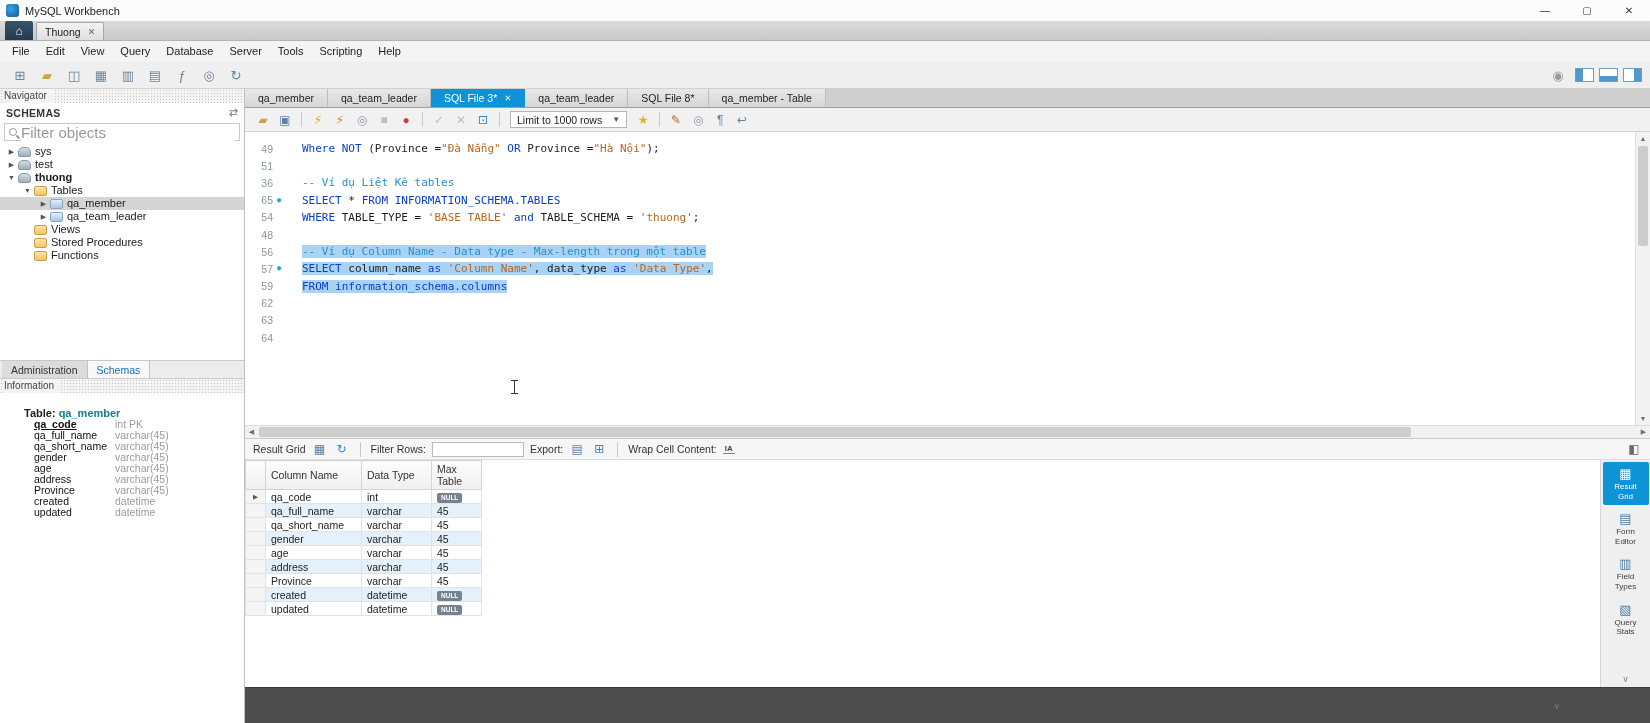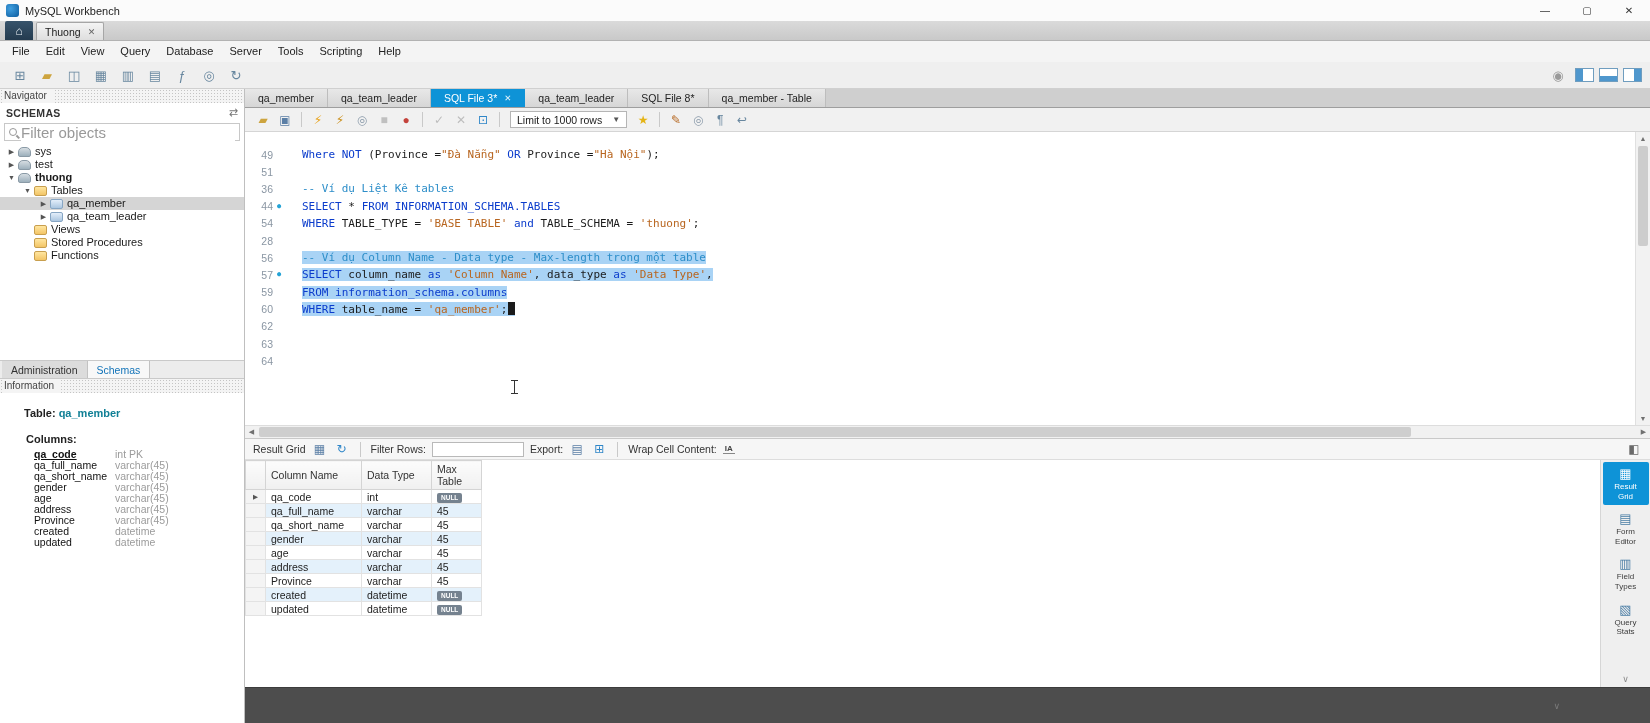--- a/index.html
+++ b/index.html
@@ -79,21 +79,21 @@
 .qtab{display:flex;align-items:center;gap:7px;padding:0 13px;font-size:10.5px;color:#222;border-right:1px solid #bdbdbd;background:linear-gradient(#e8e8e8,#d6d6d6)}
 .qtab.active{background:var(--active-tab,#0e93d7);color:#fff;border-right-color:var(--active-tab,#0e93d7)}
 .qtab-close{font-size:8.5px;color:#e8f4fb}
 .sql-toolbar{height:24px;background:#f1f1f1;border-bottom:1px solid #d5d5d5;display:flex;align-items:center;padding-left:8px;gap:2px;flex:none}
 .tsep{width:1px;height:15px;background:#c9c9c9;margin:0 4px}
 .limit-dd{height:17px;border:1px solid #b5b5b5;background:#fff;display:flex;align-items:center;gap:10px;padding:0 6px;margin:0 4px;font-size:10.5px}
 .dd-arrow{font-size:8px;color:#555}
 
 
 .editor{flex:1;position:relative;background:#fff;overflow:hidden;display:flex;min-height:0}
-.lines{flex:1;padding-top:14px;font-family:"DejaVu Sans Mono","Liberation Mono",monospace;font-size:11px;overflow:hidden}
+.lines{flex:1;padding-top:8px;font-family:"DejaVu Sans Mono","Liberation Mono",monospace;font-size:11px;overflow:hidden}
 .cl{height:17.2px;display:flex;align-items:center}
 .gut{width:28px;text-align:right;color:#8a96a3;font-size:10.5px;flex:none;font-family:"Liberation Sans","DejaVu Sans",sans-serif}
 .mark{width:12px;flex:none;text-align:center;font-size:7px;line-height:1;color:transparent}
 .mark.on{color:#25a3d6}
 .code{margin-left:17px;white-space:pre}
 .code.sel{background:var(--selection,#a9d3f5)}
 .tk-k{color:var(--kw,#0b3ccc)}
 .tk-s{color:var(--str,#b8651f)}
 .tk-c{color:var(--com,#2d8ec9)}
 .tk-p{color:#1b1b1b}
@@ -274,21 +274,20 @@
           <span class="side-tab active">Schemas</span>
         </div>
       <div class="dotted-header">
         <span>Information</span>
       </div>
       <div class="info-block">
         <div class="table-line">
           <span class="b">Table:</span>
           <span class="tname">qa_member</span>
         </div>
-        <div class="b cols-label">Columns:</div>
         <div>
             <div class="col-row"><span class="col-name pk">qa_code</span><span class="col-type">int PK</span></div>
             <div class="col-row"><span class="col-name">qa_full_name</span><span class="col-type">varchar(45)</span></div>
             <div class="col-row"><span class="col-name">qa_short_name</span><span class="col-type">varchar(45)</span></div>
             <div class="col-row"><span class="col-name">gender</span><span class="col-type">varchar(45)</span></div>
             <div class="col-row"><span class="col-name">age</span><span class="col-type">varchar(45)</span></div>
             <div class="col-row"><span class="col-name">address</span><span class="col-type">varchar(45)</span></div>
             <div class="col-row"><span class="col-name">Province</span><span class="col-type">varchar(45)</span></div>
             <div class="col-row"><span class="col-name">created</span><span class="col-type">datetime</span></div>
             <div class="col-row"><span class="col-name">updated</span><span class="col-type">datetime</span></div>
@@ -355,53 +354,48 @@
               <span class="gut">51</span>
               <span class="mark"></span>
               <span class="code"></span>
             </div>
             <div class="cl">
               <span class="gut">36</span>
               <span class="mark"></span>
               <span class="code"><span class="tk-c">-- Ví dụ Liệt Kê tables</span></span>
             </div>
             <div class="cl">
-              <span class="gut">44</span>
+              <span class="gut">65</span>
               <span class="mark on">●</span>
               <span class="code"><span class="tk-k">SELECT</span><span class="tk-p"> * </span><span class="tk-k">FROM</span><span class="tk-k"> INFORMATION_SCHEMA.TABLES</span></span>
             </div>
             <div class="cl">
               <span class="gut">54</span>
               <span class="mark"></span>
               <span class="code"><span class="tk-k">WHERE</span><span class="tk-p"> TABLE_TYPE = </span><span class="tk-s">'BASE TABLE'</span><span class="tk-p"> </span><span class="tk-k">and</span><span class="tk-p"> TABLE_SCHEMA = </span><span class="tk-s">'thuong'</span><span class="tk-p">;</span></span>
             </div>
             <div class="cl">
-              <span class="gut">28</span>
+              <span class="gut">48</span>
               <span class="mark"></span>
               <span class="code"></span>
             </div>
             <div class="cl">
               <span class="gut">56</span>
               <span class="mark"></span>
               <span class="code sel"><span class="tk-c">-- Ví dụ Column Name - Data type - Max-length trong một table</span></span>
             </div>
             <div class="cl">
               <span class="gut">57</span>
               <span class="mark on">●</span>
               <span class="code sel"><span class="tk-k">SELECT</span><span class="tk-p"> column_name </span><span class="tk-k">as</span><span class="tk-p"> </span><span class="tk-s">'Column Name'</span><span class="tk-p">, data_type </span><span class="tk-k">as</span><span class="tk-p"> </span><span class="tk-s">'Data Type'</span><span class="tk-p">,</span></span>
             </div>
             <div class="cl">
               <span class="gut">59</span>
               <span class="mark"></span>
               <span class="code sel"><span class="tk-k">FROM</span><span class="tk-k"> information_schema.columns</span></span>
-            </div>
-            <div class="cl">
-              <span class="gut">60</span>
-              <span class="mark"></span>
-              <span class="code sel"><span class="tk-k">WHERE</span><span class="tk-p"> table_name = </span><span class="tk-s">'qa_member'</span><span class="tk-p">;</span><span class="caret"></span></span>
             </div>
             <div class="cl">
               <span class="gut">62</span>
               <span class="mark"></span>
               <span class="code"></span>
             </div>
             <div class="cl">
               <span class="gut">63</span>
               <span class="mark"></span>
               <span class="code"></span>

